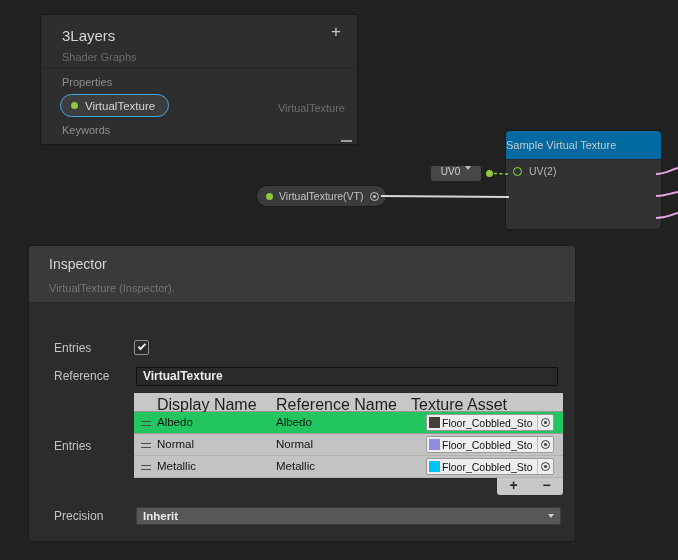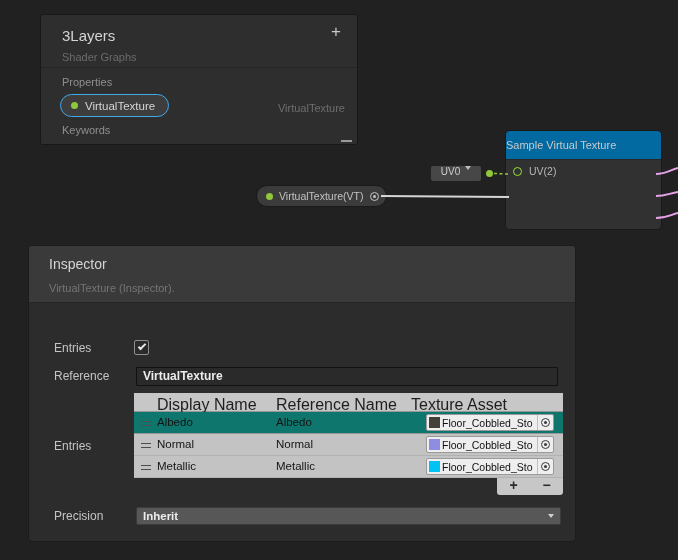--- a/index.html
+++ b/index.html
@@ -73,21 +73,21 @@
 
   .text-input { left:107px; top:121px; width:422px; height:19px; background:#2a2a2a;
     border:1px solid #111; border-radius:1px; line-height:17px; padding-left:6px;
     font-size:12px; font-weight:bold; color:#ececec; }
 
   .entries-table { left:105px; top:147px; width:429px; z-index:2; }
   .thead { position:relative; height:19px; background:#c7c7c7; border-bottom:1px solid #969696; }
   .thead span { position:absolute; top:3px; font-size:16px; color:#1e1e1e; }
   .trow { position:relative; height:22px; background:#c3c3c3; border-bottom:1px solid #b2b2b2;
     font-size:11.5px; color:#141414; }
-  .trow.selected { background:#0f766e; border-bottom-color:#979797; }
+  .trow.selected { background:#22c55e; border-bottom-color:#979797; }
   .trow span.cell { position:absolute; top:4px; }
   .drag-handle { position:absolute; left:7px; top:9px; width:10px; height:5px;
     border-top:1.5px solid #4e4e4e; border-bottom:1.5px solid #4e4e4e; }
   .asset-chip { position:absolute; left:292px; top:2px; width:128px; height:17px; background:#eeeeee;
     border:1px solid #9a9a9a; border-radius:2px; display:flex; align-items:center; overflow:hidden;justify-content:space-between; }
   .swatch { width:11px; height:11px; margin:0 2px 0 2px; flex:0 0 auto; }
   .asset-chip .atext { flex:1; font-size:10.5px; color:#111; white-space:nowrap; overflow:hidden; }
   .picker { flex:0 0 16px; height:100%; border-left:1px solid #bfbfbf; display:flex;
     align-items:center; justify-content:center; }
   .picker-ring { width:9px; height:9px; border:1px solid #3a3a3a; border-radius:50%; position:relative; }

